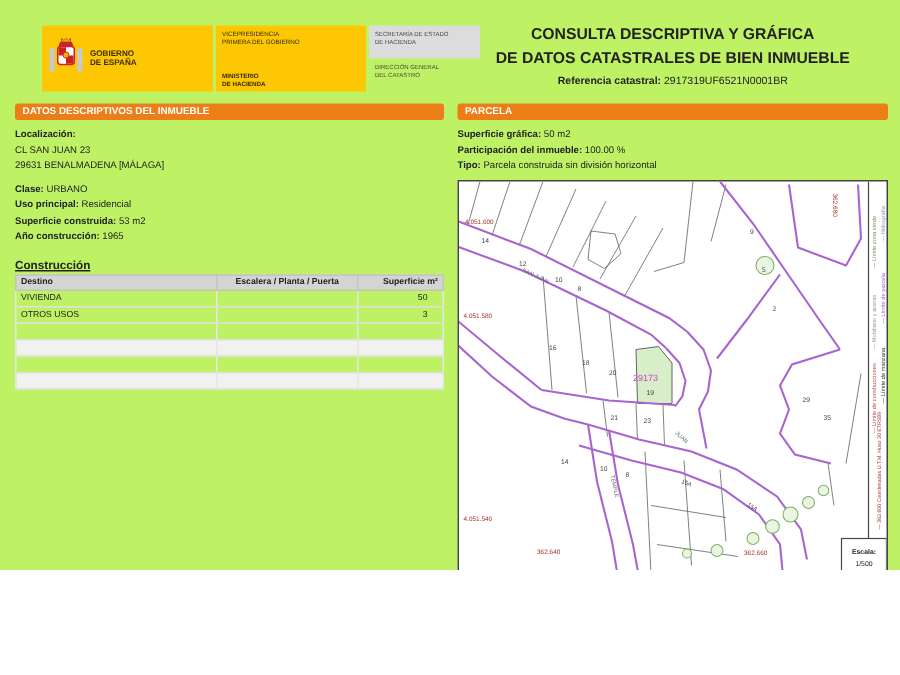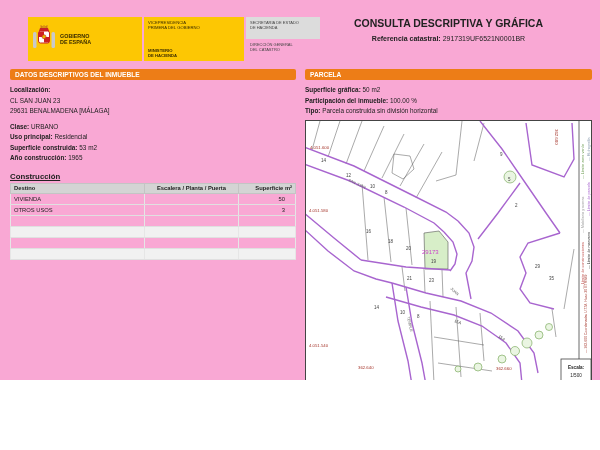--- a/index.html
+++ b/index.html
@@ -1,16 +1,16 @@
 <!DOCTYPE html>
 <html><head>
 <meta charset="utf-8">
 <style>
   html,body{margin:0;padding:0;background:#fff;}
-  .page{position:relative;width:600px;height:380px;background:#f9a8d4;overflow:hidden;
+  .page{position:relative;width:600px;height:380px;background:#bef264;overflow:hidden;
         font-family:"Liberation Sans", sans-serif;color:#222;}
   
   .logo{position:absolute;left:28px;top:17px;display:flex;align-items:stretch;height:44px;}
   .logo-box1{background:#fdc703;display:flex;align-items:center;padding:2px 6px 2px 4px;width:104px;}
   .logo-box2{background:#fdc703;margin-left:2px;width:92px;padding:3px 4px;display:flex;flex-direction:column;justify-content:space-between;}
   .logo-right{margin-left:2px;width:74px;display:flex;flex-direction:column;}
   .logo-gob{font-size:5.4px;font-weight:700;color:#3a2c00;line-height:1.15;white-space:pre-line;margin-left:4px;}
   .logo-small{font-size:4.2px;color:#3a2c00;line-height:1.2;white-space:pre-line;}
   .logo-small.b{font-weight:700;}
   .logo-gray{background:#dcdcdc;font-size:4px;color:#444;line-height:1.25;padding:3px 4px;white-space:pre-line;flex:1;}
@@ -72,20 +72,21 @@
     <div class="logo-right">
       <div class="logo-gray">SECRETARÍA DE ESTADO
 DE HACIENDA</div>
       <div class="logo-white">DIRECCIÓN GENERAL
 DEL CATASTRO</div>
     </div>
   </div>
 
   <div class="title-wrap">
     <div class="title-l">CONSULTA DESCRIPTIVA Y GRÁFICA</div>
+    <div class="title-l">DE DATOS CATASTRALES DE BIEN INMUEBLE</div>
     <div class="ref-row">
       <span class="b">Referencia catastral:</span>
       <span>2917319UF6521N0001BR</span>
     </div>
   </div>
 
   <div class="bar left">DATOS DESCRIPTIVOS DEL INMUEBLE</div>
   <div class="bar right">PARCELA</div>
 
   <div class="leftcol">

